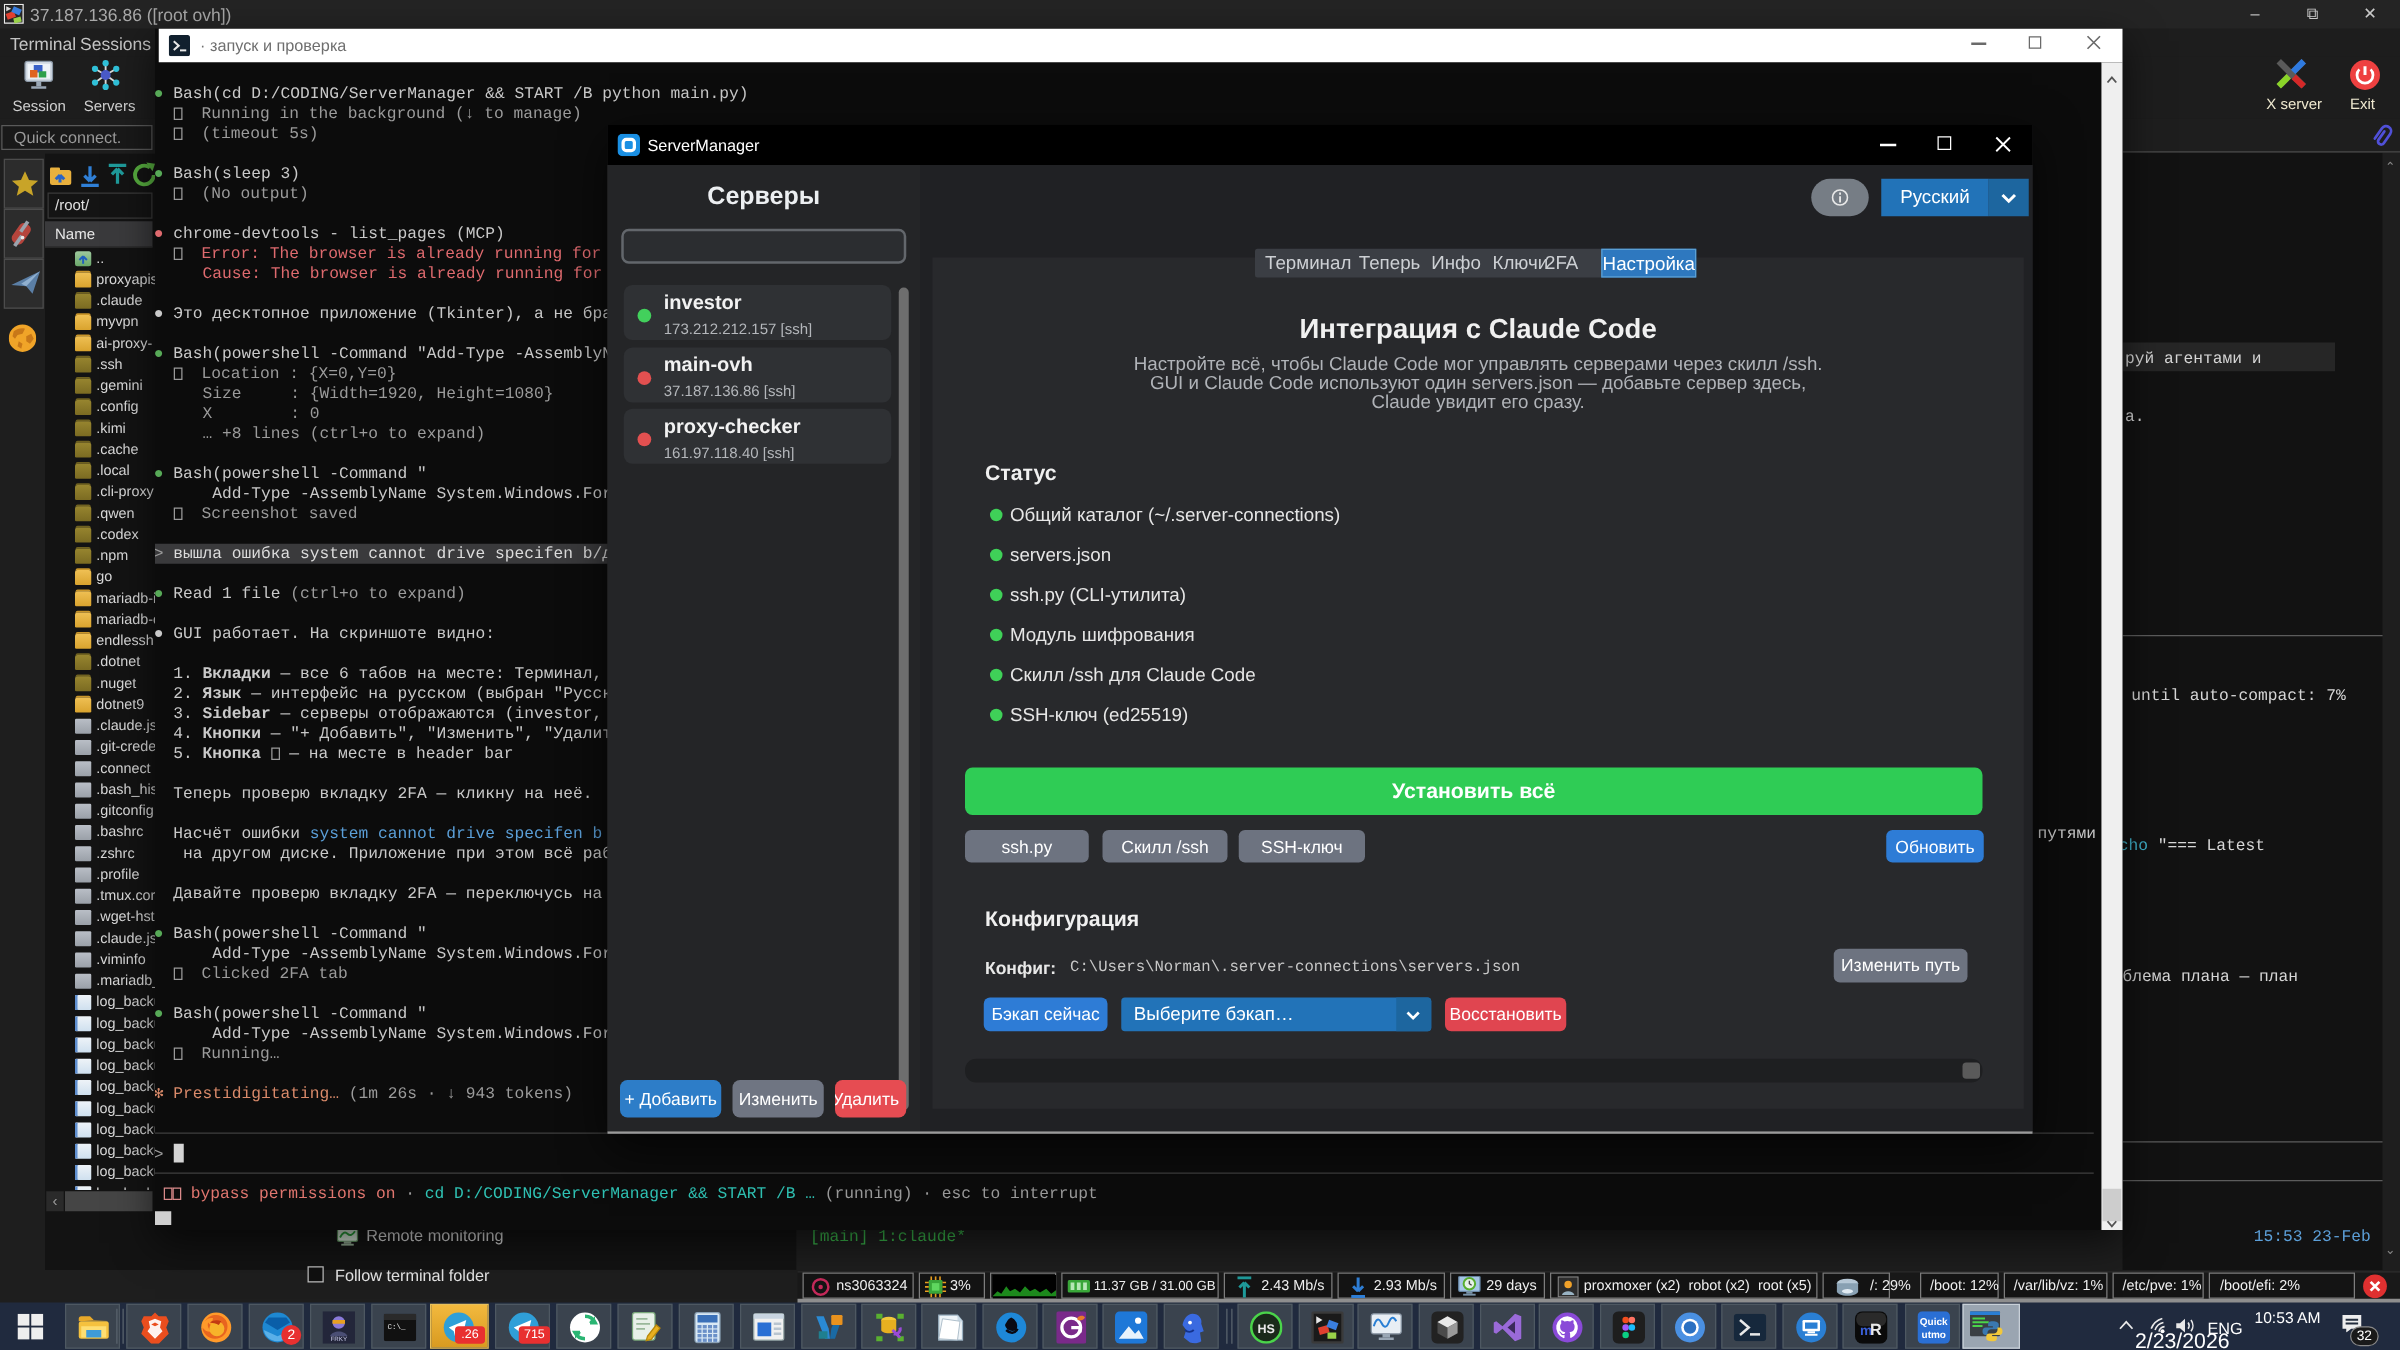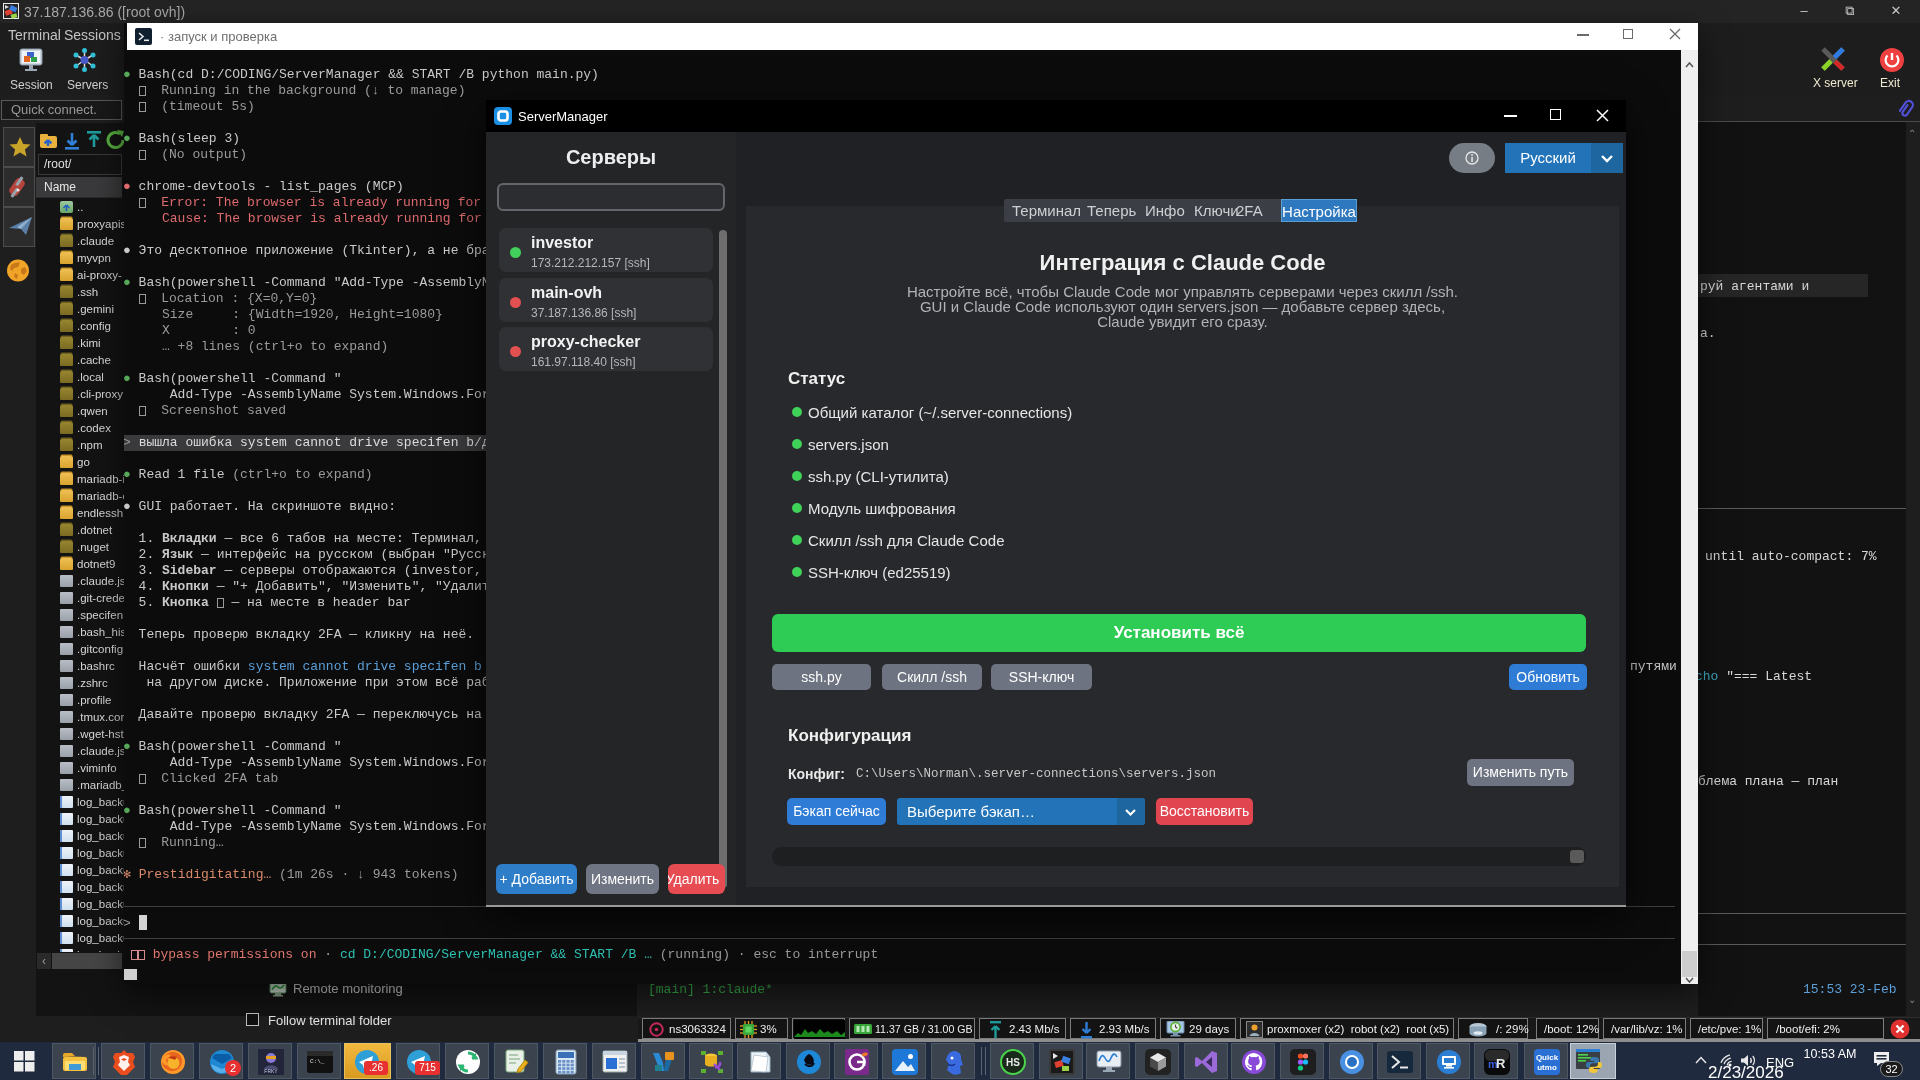--- a/index.html
+++ b/index.html
@@ -265,21 +265,21 @@
       <div class="frow" style="top:375px">
           <span class="fic ffile"></span>
           <span class="ftx">.claude.js</span>
         </div>
       <div class="frow" style="top:392px">
           <span class="fic ffile"></span>
           <span class="ftx">.git-crede</span>
         </div>
       <div class="frow" style="top:409px">
           <span class="fic ffile"></span>
-          <span class="ftx">.specifen</span>
+          <span class="ftx">.connect</span>
         </div>
       <div class="frow" style="top:426px">
           <span class="fic ffile"></span>
           <span class="ftx">.bash_his</span>
         </div>
       <div class="frow" style="top:443px">
           <span class="fic ffile"></span>
           <span class="ftx">.gitconfig</span>
         </div>
       <div class="frow" style="top:460px">
@@ -473,21 +473,21 @@
         <span style="position:absolute;left:28px;top:0;line-height:21px;white-space:nowrap">29 days</span>
       </div>
     <div style="position:absolute;left:602px;top:0px;width:214px;height:21px;background:#141414;border:1px solid #7e7e7e;">
         <svg class="abs" style="left:5px;top:2px" width="17" height="17">
           <rect x="0.5" y="0.5" width="16" height="16" fill="#2e2e2e" stroke="#8a8a8a"></rect>
           <circle cx="8.5" cy="6.5" r="3" fill="#f2a32a"></circle>
           <path d="M3.5 15c1-4 9-4 10 0z" fill="#9ab4c4"></path>
         </svg>
         <span style="position:absolute;left:26px;top:0;line-height:21px;white-space:nowrap">proxmoxer (x2)&nbsp; robot (x2)&nbsp; root (x5)</span>
       </div>
-    <div style="position:absolute;left:820px;top:0px;width:70px;height:21px;background:#141414;border:1px solid #7e7e7e;">
+    <div style="position:absolute;left:820px;top:0px;width:54px;height:21px;background:#141414;border:1px solid #7e7e7e;">
         <svg class="abs" style="left:9px;top:3px" width="20" height="16">
           <ellipse cx="10" cy="4.5" rx="8.5" ry="3.6" fill="#b8cad8"></ellipse>
           <path d="M1.5 4.5v6.5c0 2 3.8 3.6 8.5 3.6s8.5-1.6 8.5-3.6V4.5" fill="#8aa2b4"></path>
           <ellipse cx="10" cy="11" rx="4.5" ry="1.8" fill="#e2ecf4"></ellipse>
         </svg>
         <span style="position:absolute;left:37px;top:0;line-height:21px;white-space:nowrap">/: 29%</span>
       </div>
     <div style="position:absolute;left:898px;top:0px;width:63px;height:21px;background:#141414;border:1px solid #7e7e7e;">
         <span style="position:absolute;left:7px;top:0;line-height:21px;white-space:nowrap">/boot: 12%</span>
       </div>

